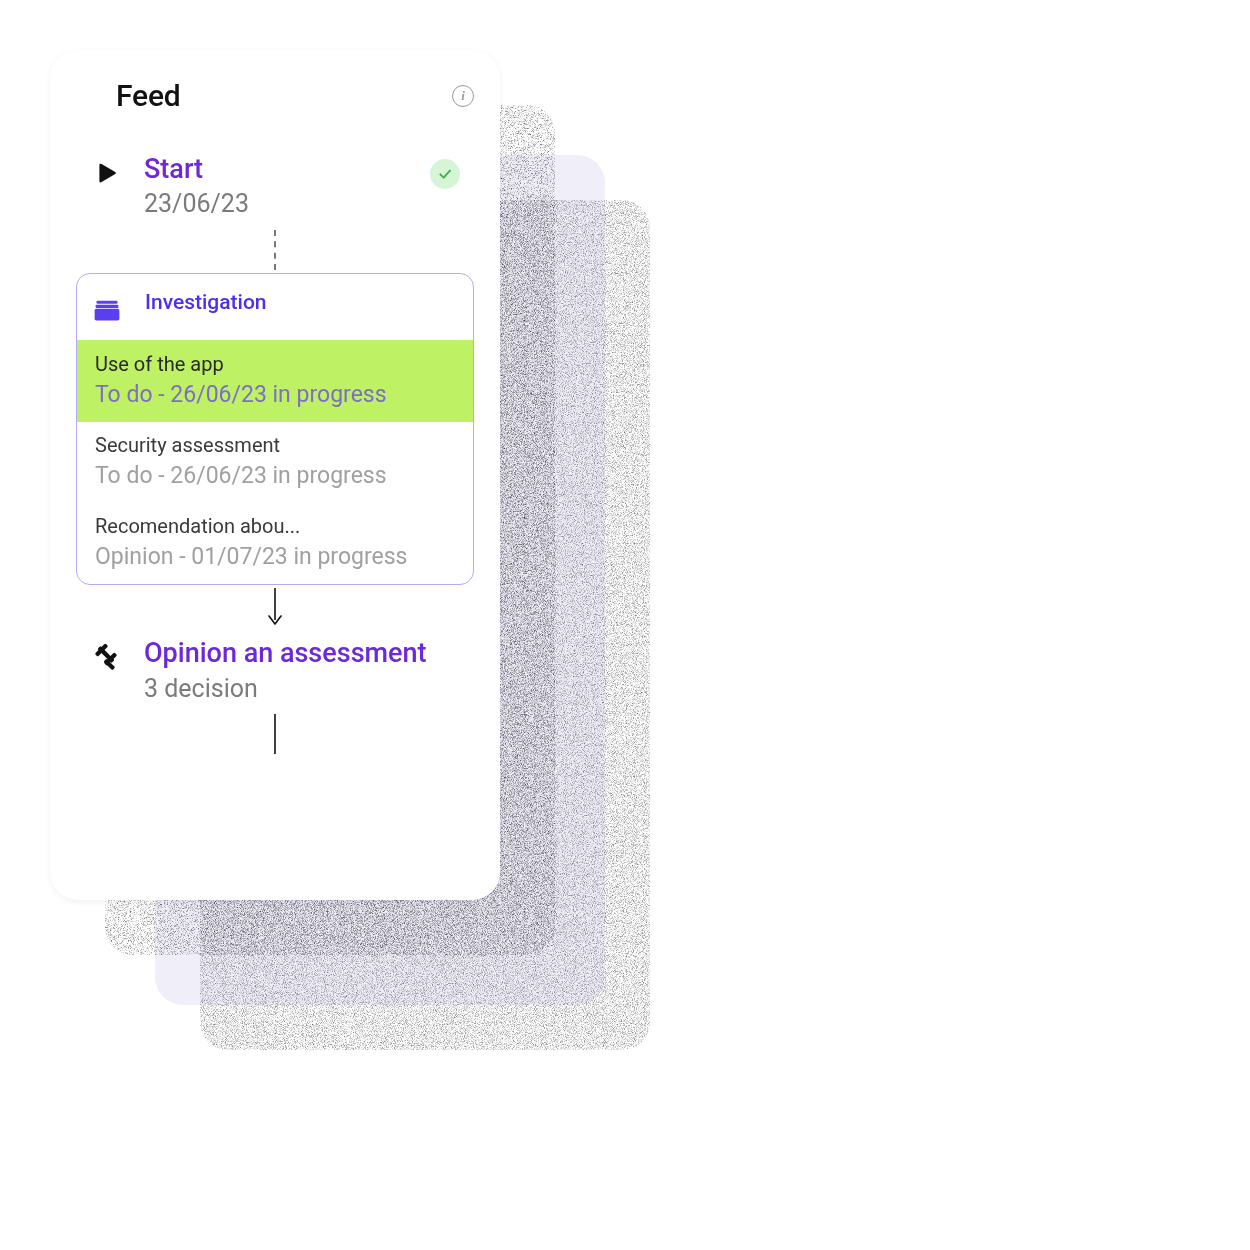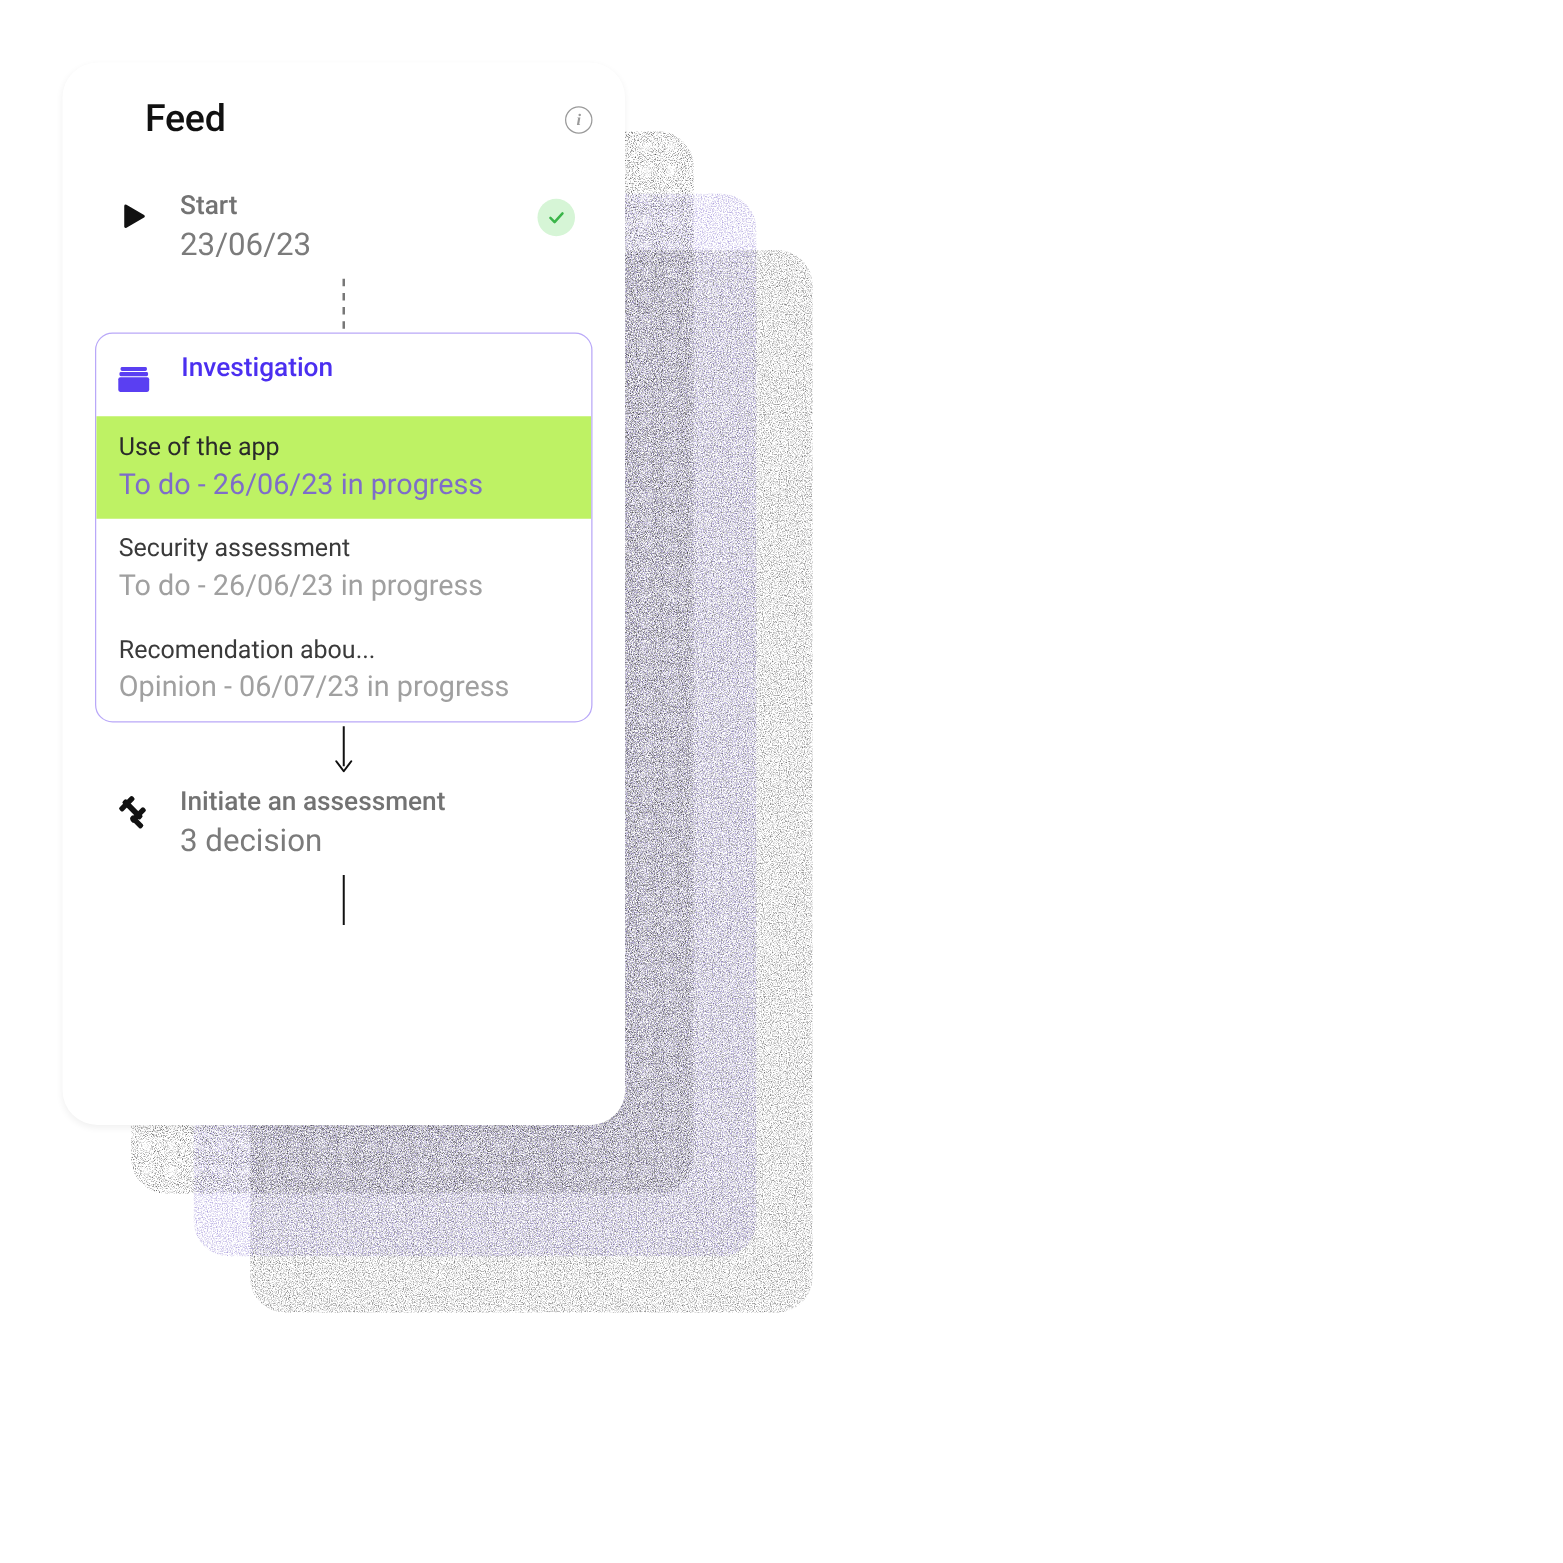--- a/index.html
+++ b/index.html
@@ -73,23 +73,23 @@
     width: 32px;
     height: 32px;
     display: flex;
     align-items: center;
     justify-content: center;
     flex: 0 0 32px;
     margin-top: 4px;
   }
   .step-text { flex: 1; }
   .step-title {
-    font-size: 21px;
+    font-size: 27px;
     font-weight: 500;
-    color: #737373;
+    color: #6d28d9;
     line-height: 1.2;
   }
   .step-sub {
     font-size: 25px;
     color: #7b7b7b;
     line-height: 1.35;
     margin-top: 2px;
   }
   .step-status {
     width: 30px;
@@ -255,21 +255,21 @@
     <div class="task active">
       <div class="task-title">Use of the app</div>
       <div class="task-sub">To do - 26/06/23 in progress</div>
     </div>
     <div class="task">
       <div class="task-title">Security assessment</div>
       <div class="task-sub">To do - 26/06/23 in progress</div>
     </div>
     <div class="task">
       <div class="task-title">Recomendation abou...</div>
-      <div class="task-sub">Opinion - 06/07/23 in progress</div>
+      <div class="task-sub">Opinion - 01/07/23 in progress</div>
     </div>
   </div>
 
   <div class="connector arrow">
     <svg width="20" height="44" viewBox="0 0 20 44">
       <line x1="10" y1="2" x2="10" y2="34" stroke="#111" stroke-width="1.6"></line>
       <path d="M4 30 L10 38 L16 30" fill="none" stroke="#111" stroke-width="1.6" stroke-linecap="round" stroke-linejoin="round"></path>
     </svg>
   </div>
 
@@ -278,21 +278,21 @@
       <svg width="30" height="30" viewBox="0 0 24 24">
         <g transform="rotate(-45 12 10)">
           <rect x="10.2" y="2" width="3.6" height="16" rx="1.2" fill="#111"></rect>
           <rect x="6" y="3.2" width="12" height="3.4" rx="1.2" fill="#111"></rect>
           <rect x="6" y="13.4" width="12" height="3.4" rx="1.2" fill="#111"></rect>
         </g>
         <rect x="13" y="13" width="3.4" height="10" rx="1.2" fill="#111" transform="rotate(-45 14.7 18)"></rect>
       </svg>
     </div>
     <div class="step-text">
-      <div class="step-title">Initiate an assessment</div>
+      <div class="step-title">Opinion an assessment</div>
       <div class="step-sub">3 decision</div>
     </div>
   </div>
 
   <div class="connector">
     <svg width="4" height="40" viewBox="0 0 4 40">
         <line x1="2" y1="0" x2="2" y2="40" stroke="#111" stroke-width="1.6"></line>
       </svg>
   </div>
 

